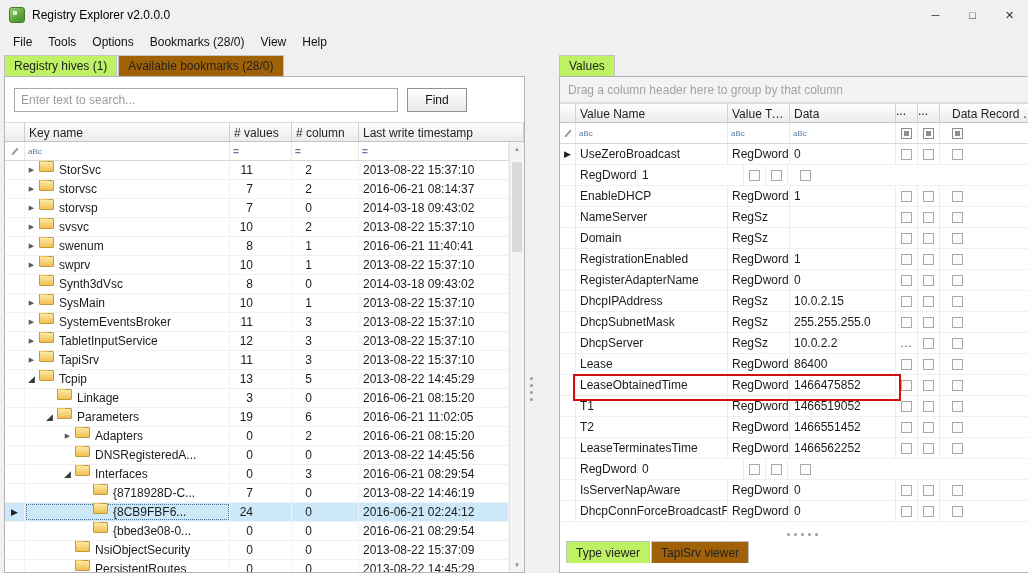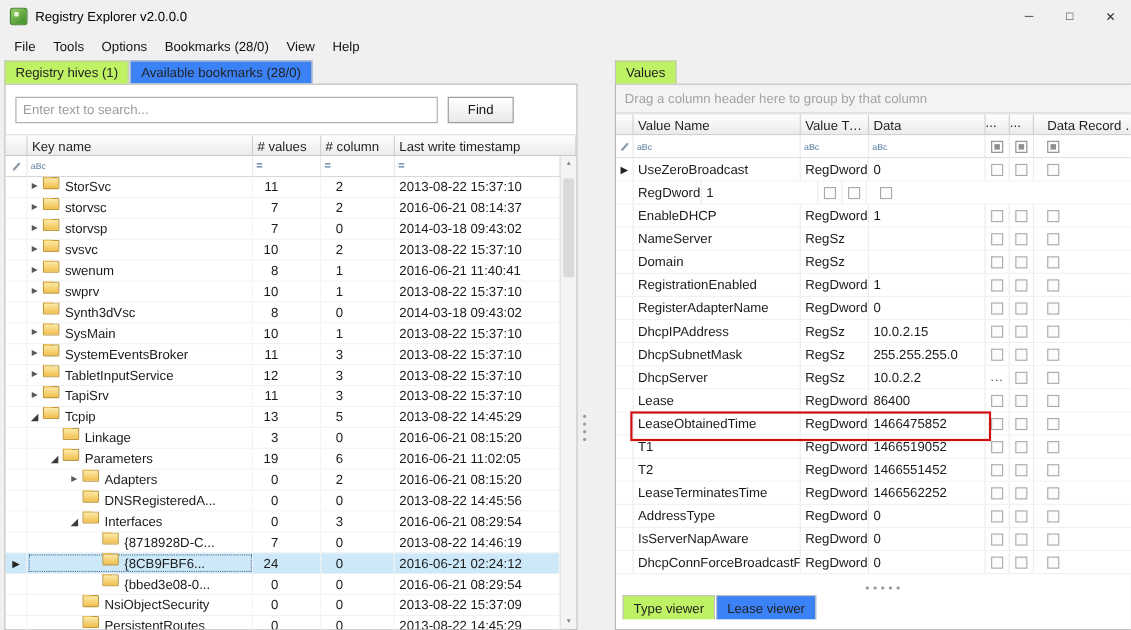--- a/index.html
+++ b/index.html
@@ -13,21 +13,21 @@
 .title-text{color:#000}
 .win-btns{margin-left:auto;display:flex;height:30px}
 .win-btn{width:37px;display:flex;align-items:center;justify-content:center;color:#333;font-size:11px}
 
 
 .menubar{position:absolute;top:30px;left:0;width:100%;height:23px;display:flex;align-items:center;padding-left:5px}
 .menu-item{padding:3px 8px;color:#111;white-space:nowrap}
 
 
 .tabstrip{display:flex;height:21px;align-items:flex-end;gap:1px}
-.tab{height:21px;padding:3px 9px 0;border:1px solid #c2c2c2;border-bottom:none;background:#3b82f6;color:#222;white-space:nowrap}
+.tab{height:21px;padding:3px 9px 0;border:1px solid #c2c2c2;border-bottom:none;background:#a16207;color:#222;white-space:nowrap}
 .tab.active{background:#bef264;position:relative;z-index:3}
 
 
 .lpanel{position:absolute;left:4px;top:55px;width:521px;height:518px}
 .rpanel{position:absolute;left:559px;top:55px;width:487px;height:518px}
 .panel-body{position:absolute;left:0;right:0;top:21px;bottom:0;background:#fff;border:1px solid #b4b4b4;overflow:hidden}
 
 
 .search-row{height:45px;display:flex;align-items:center;padding:0 9px;gap:9px}
 .search-input{width:384px;height:24px;border:1px solid #a9a9a9;padding:0 6px;font:inherit;color:#444;background:#fff}
@@ -680,21 +680,20 @@
             <div class="vcell r-c4 ctr">
               <span class="cb"></span>
             </div>
             <div class="vcell r-c5 ctr">
               <span class="cb"></span>
             </div>
             <div class="vcell r-dr"><span class="cb"></span></div>
           </div>
           <div class="vrow">
             <div class="vcell r-ind ctr"></div>
-            <div class="vcell r-name">AddressType</div>
             <div class="vcell r-type">RegDword</div>
             <div class="vcell r-data">0</div>
             <div class="vcell r-c4 ctr">
               <span class="cb"></span>
             </div>
             <div class="vcell r-c5 ctr">
               <span class="cb"></span>
             </div>
             <div class="vcell r-dr"><span class="cb"></span></div>
           </div>
@@ -736,16 +735,16 @@
     <div class="hdots">
         <i></i>
         <i></i>
         <i></i>
         <i></i>
         <i></i>
       </div>
 
     <div class="btabs">
       <div class="tab active">Type viewer</div>
-      <div class="tab">Lease viewer</div>
+      <div class="tab">TapiSrv viewer</div>
     </div>
   </div>
 </div>
 
 </body></html>

